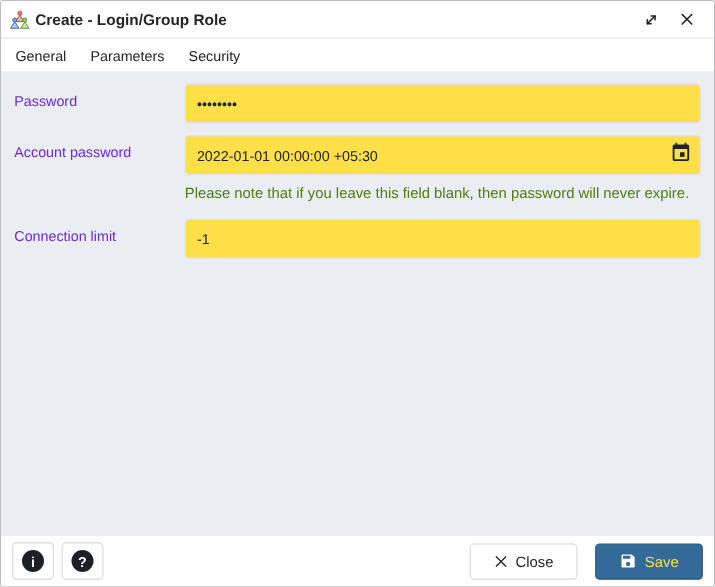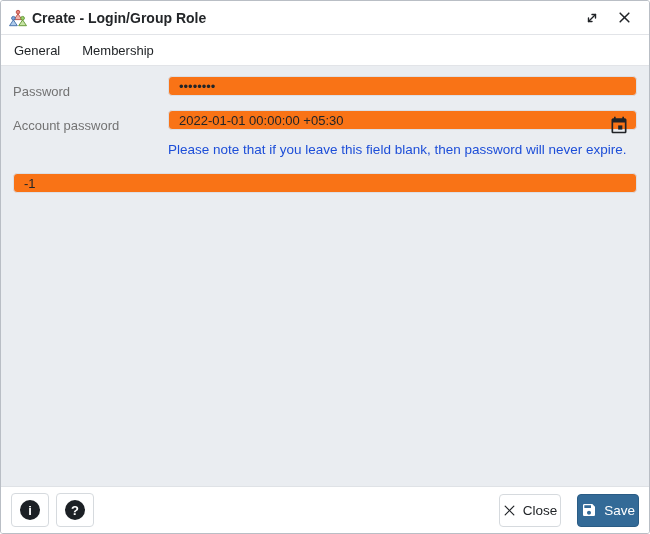--- a/index.html
+++ b/index.html
@@ -61,45 +61,45 @@
   .content {
     flex: 1 1 auto;
     background: #eaedf1;
     padding: 10px 12px;
     overflow: hidden;
   }
   .form-row { display: flex; align-items: flex-start; margin-bottom: 11px; }
   .form-label {
     flex: 0 0 155px; width: 155px;
     padding-top: 8px;
-    font-size: 13px; color: #737373;
+    font-size: 13px; color: #6d28d9;
   }
   .form-field { flex: 1 1 auto; position: relative; }
   .text-input {
-    width: 100%; height: 20px;
+    width: 100%; height: 36px;
     border: 1px solid #dcdfe5; border-radius: 4px;
-    background: #f97316;
+    background: #fde047;
     padding: 0 10px;
     font-size: 13px; color: #222528;
     font-family: inherit;
     outline: none;
   }
   .text-input.with-icon { padding-right: 38px; }
   .field-icon-btn {
     position: absolute; right: 6px; top: 4px;
     width: 24px; height: 22px;
     border: none; background: transparent; cursor: pointer;
     display: flex; align-items: center; justify-content: center;
     padding: 0;
   }
   .field-note {
     margin: 7px 0 13px 155px;
     max-width: 468px;
     font-size: 13.5px; line-height: 1.5;
-    color: #1d4ed8;
+    color: #4d7c0f;
   }
 
   
   .footer {
     flex: 0 0 47px; height: 47px;
     background: #fff;
     border-top: 1px solid #dfe2e6;
     display: flex; align-items: center;
     padding: 0 10px;
   }
@@ -116,27 +116,27 @@
     font-size: 13px; font-weight: bold;
     display: flex; align-items: center; justify-content: center;
     line-height: 1;
   }
   .footer .spacer { flex: 1; }
   .btn {
     height: 33px;
     border: 1px solid #d6dade; border-radius: 4px;
     background: #fff;
     display: flex; align-items: center; gap: 7px;
-    padding: 0 3px;
+    padding: 0 21px;
     font-size: 13.5px; color: #222528;
     font-family: inherit; cursor: pointer;
     margin-left: 16px;
   }
   .btn.primary {
-    background: #336a97; border-color: #2a5c85; color: #ffffff;
+    background: #336a97; border-color: #2a5c85; color: #fde047;
   }
 </style>
 </head>
 <body>
 
 <div class="dialog">
 
   <div class="titlebar">
     <svg class="app-icon" viewBox="0 0 18 18">
       <path d="M9 4.8 L12.9 10.6 L5.1 10.6 Z" fill="#f1b0a9" stroke="#b94a3f" stroke-width="0.9"></path>
@@ -162,21 +162,22 @@
         <g stroke="#202327" stroke-width="2.8" stroke-linecap="round">
           <path d="M4 4 L20 20"></path>
           <path d="M20 4 L4 20"></path>
         </g>
       </svg>
     </button>
   </div>
 
   <div class="tabbar">
     <button class="tab">General</button>
-    <button class="tab">Membership</button>
+    <button class="tab">Parameters</button>
+    <button class="tab">Security</button>
   </div>
 
   <div class="content">
 
     <div class="form-row">
       <label class="form-label">Password</label>
       <div class="form-field">
         <input type="password" class="text-input" value="••••••••" style="">
       </div>
     </div>
@@ -190,20 +191,21 @@
             <path fill="#202327" d="M19 4h-1V2h-2v2H8V2H6v2H5c-1.1 0-2 .9-2 2v14c0 1.1.9 2 2 2h14c1.1 0 2-.9 2-2V6c0-1.1-.9-2-2-2zm0 16H5V9h14v11z"></path>
             <rect x="11" y="12.5" width="5" height="5" fill="#202327"></rect>
           </svg>
         </button>
       </div>
     </div>
 
     <div class="field-note">Please note that if you leave this field blank, then password will never expire.</div>
 
     <div class="form-row">
+      <label class="form-label">Connection limit</label>
       <div class="form-field">
         <input type="text" class="text-input" value="-1" style="">
       </div>
     </div>
 
   </div>
 
   <div class="footer">
     <button class="icon-btn">
       <span class="glyph-circle">i</span>

